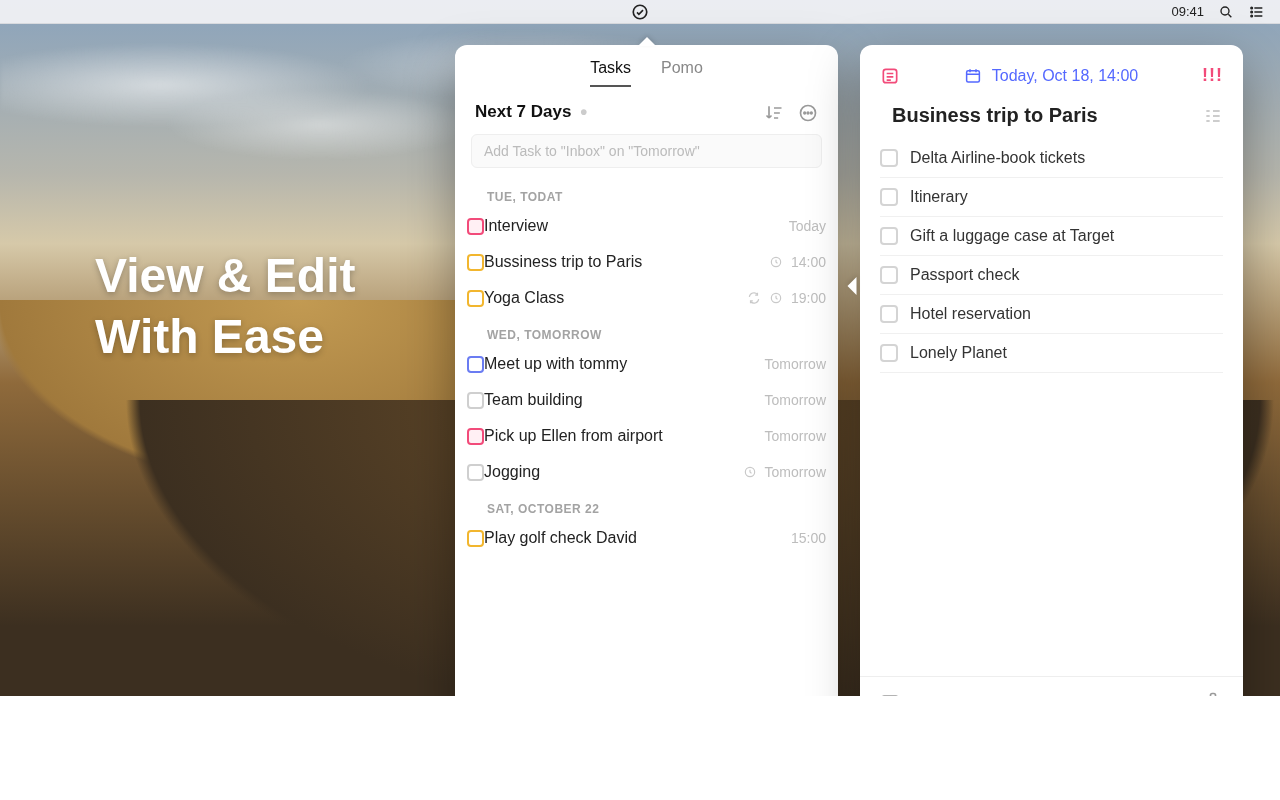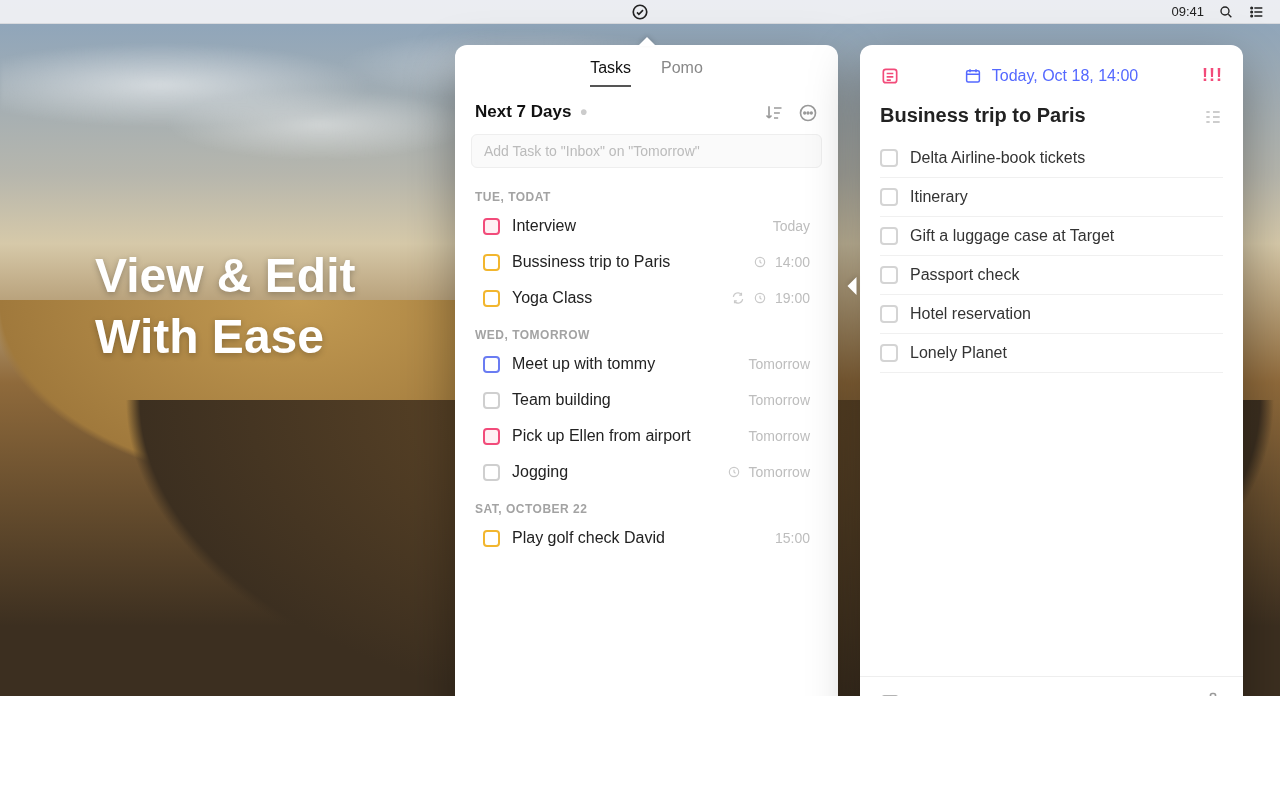--- a/index.html
+++ b/index.html
@@ -68,36 +68,36 @@
   .list-title { font-size:17px; font-weight:600; color:#111; }
   .list-title .dot { font-size:20px; color:#ccc; vertical-align: middle; margin-left:4px;}
   .header-icons { display:flex; gap:14px; color:#888; }
 
   .add-input {
     margin: 0 16px 10px; height:34px; border:1px solid #eee; border-radius:6px;
     padding:0 12px; font-size:14px; color:#bbb; background:#fafafa;
     display:flex; align-items:center;
   }
 
-  .section-label { padding: 12px 20px 4px; font-size:12px; letter-spacing:.5px; color:#a3a3a3; font-weight:600; }
-  .task-row { display:flex; align-items:center; padding: 9px 28px; gap:12px; font-size:16px; color:#222; cursor:pointer;}
+  .section-label { padding: 12px 32px 4px; font-size:12px; letter-spacing:.5px; color:#a3a3a3; font-weight:600; }
+  .task-row { display:flex; align-items:center; padding: 9px 12px; font-size:16px; color:#222; cursor:pointer;}
   .task-row + .task-row { }
   .task-right { margin-left:auto; display:flex; align-items:center; gap:8px; color:#bdbdbd; font-size:14px;}
   .chk { width:17px; height:17px; border-radius:4px; border:2px solid #ccc; flex:0 0 17px;}
   .chk.pink  { border-color:#f24b7a; background: #fff0f4;}
   .chk.yellow{ border-color:#f2b62e; }
   .chk.blue  { border-color:#6a7cf2; }
   .chk.grey  { border-color:#cfcfcf; }
   .tiny-icon { width:14px; height:14px; color:#c9c9c9; }
 
   
   .detail-top { display:flex; align-items:center; justify-content:space-between; padding: 6px 20px 14px; }
   .date-pill { display:flex; align-items:center; gap:10px; color:#5468ff; font-size:16px; font-weight:500;}
   .priority { color:#f24b7a; font-size:18px; font-weight:700; letter-spacing:1px;}
-  .detail-title-row { display:flex; align-items:flex-end; justify-content:space-between; padding: 4px 20px 8px; }
+  .detail-title-row { display:flex; align-items:center; justify-content:space-between; padding: 4px 20px 8px; margin-left: 12px; }
   .detail-title { font-size:20px; font-weight:600; color:#222;}
   .check-list { padding: 4px 8px 0 20px; }
   .check-item { display:flex; align-items:center; gap:12px; font-size:16px; color:#333; padding:10px 0; border-bottom:1px solid #f0f0f0; margin-right:12px;}
   .check-item .box { width:18px; height:18px; border:2px solid #d4d4d4; border-radius:4px; flex:0 0 18px;}
   .detail-footer { margin-top:auto; display:flex; align-items:center; gap:20px; padding:14px 20px; border-top:1px solid #eee; color:#888; font-size:15px;}
   .spacer { flex:1; }
 
   svg { display:block; }
 </style>
 </head>

